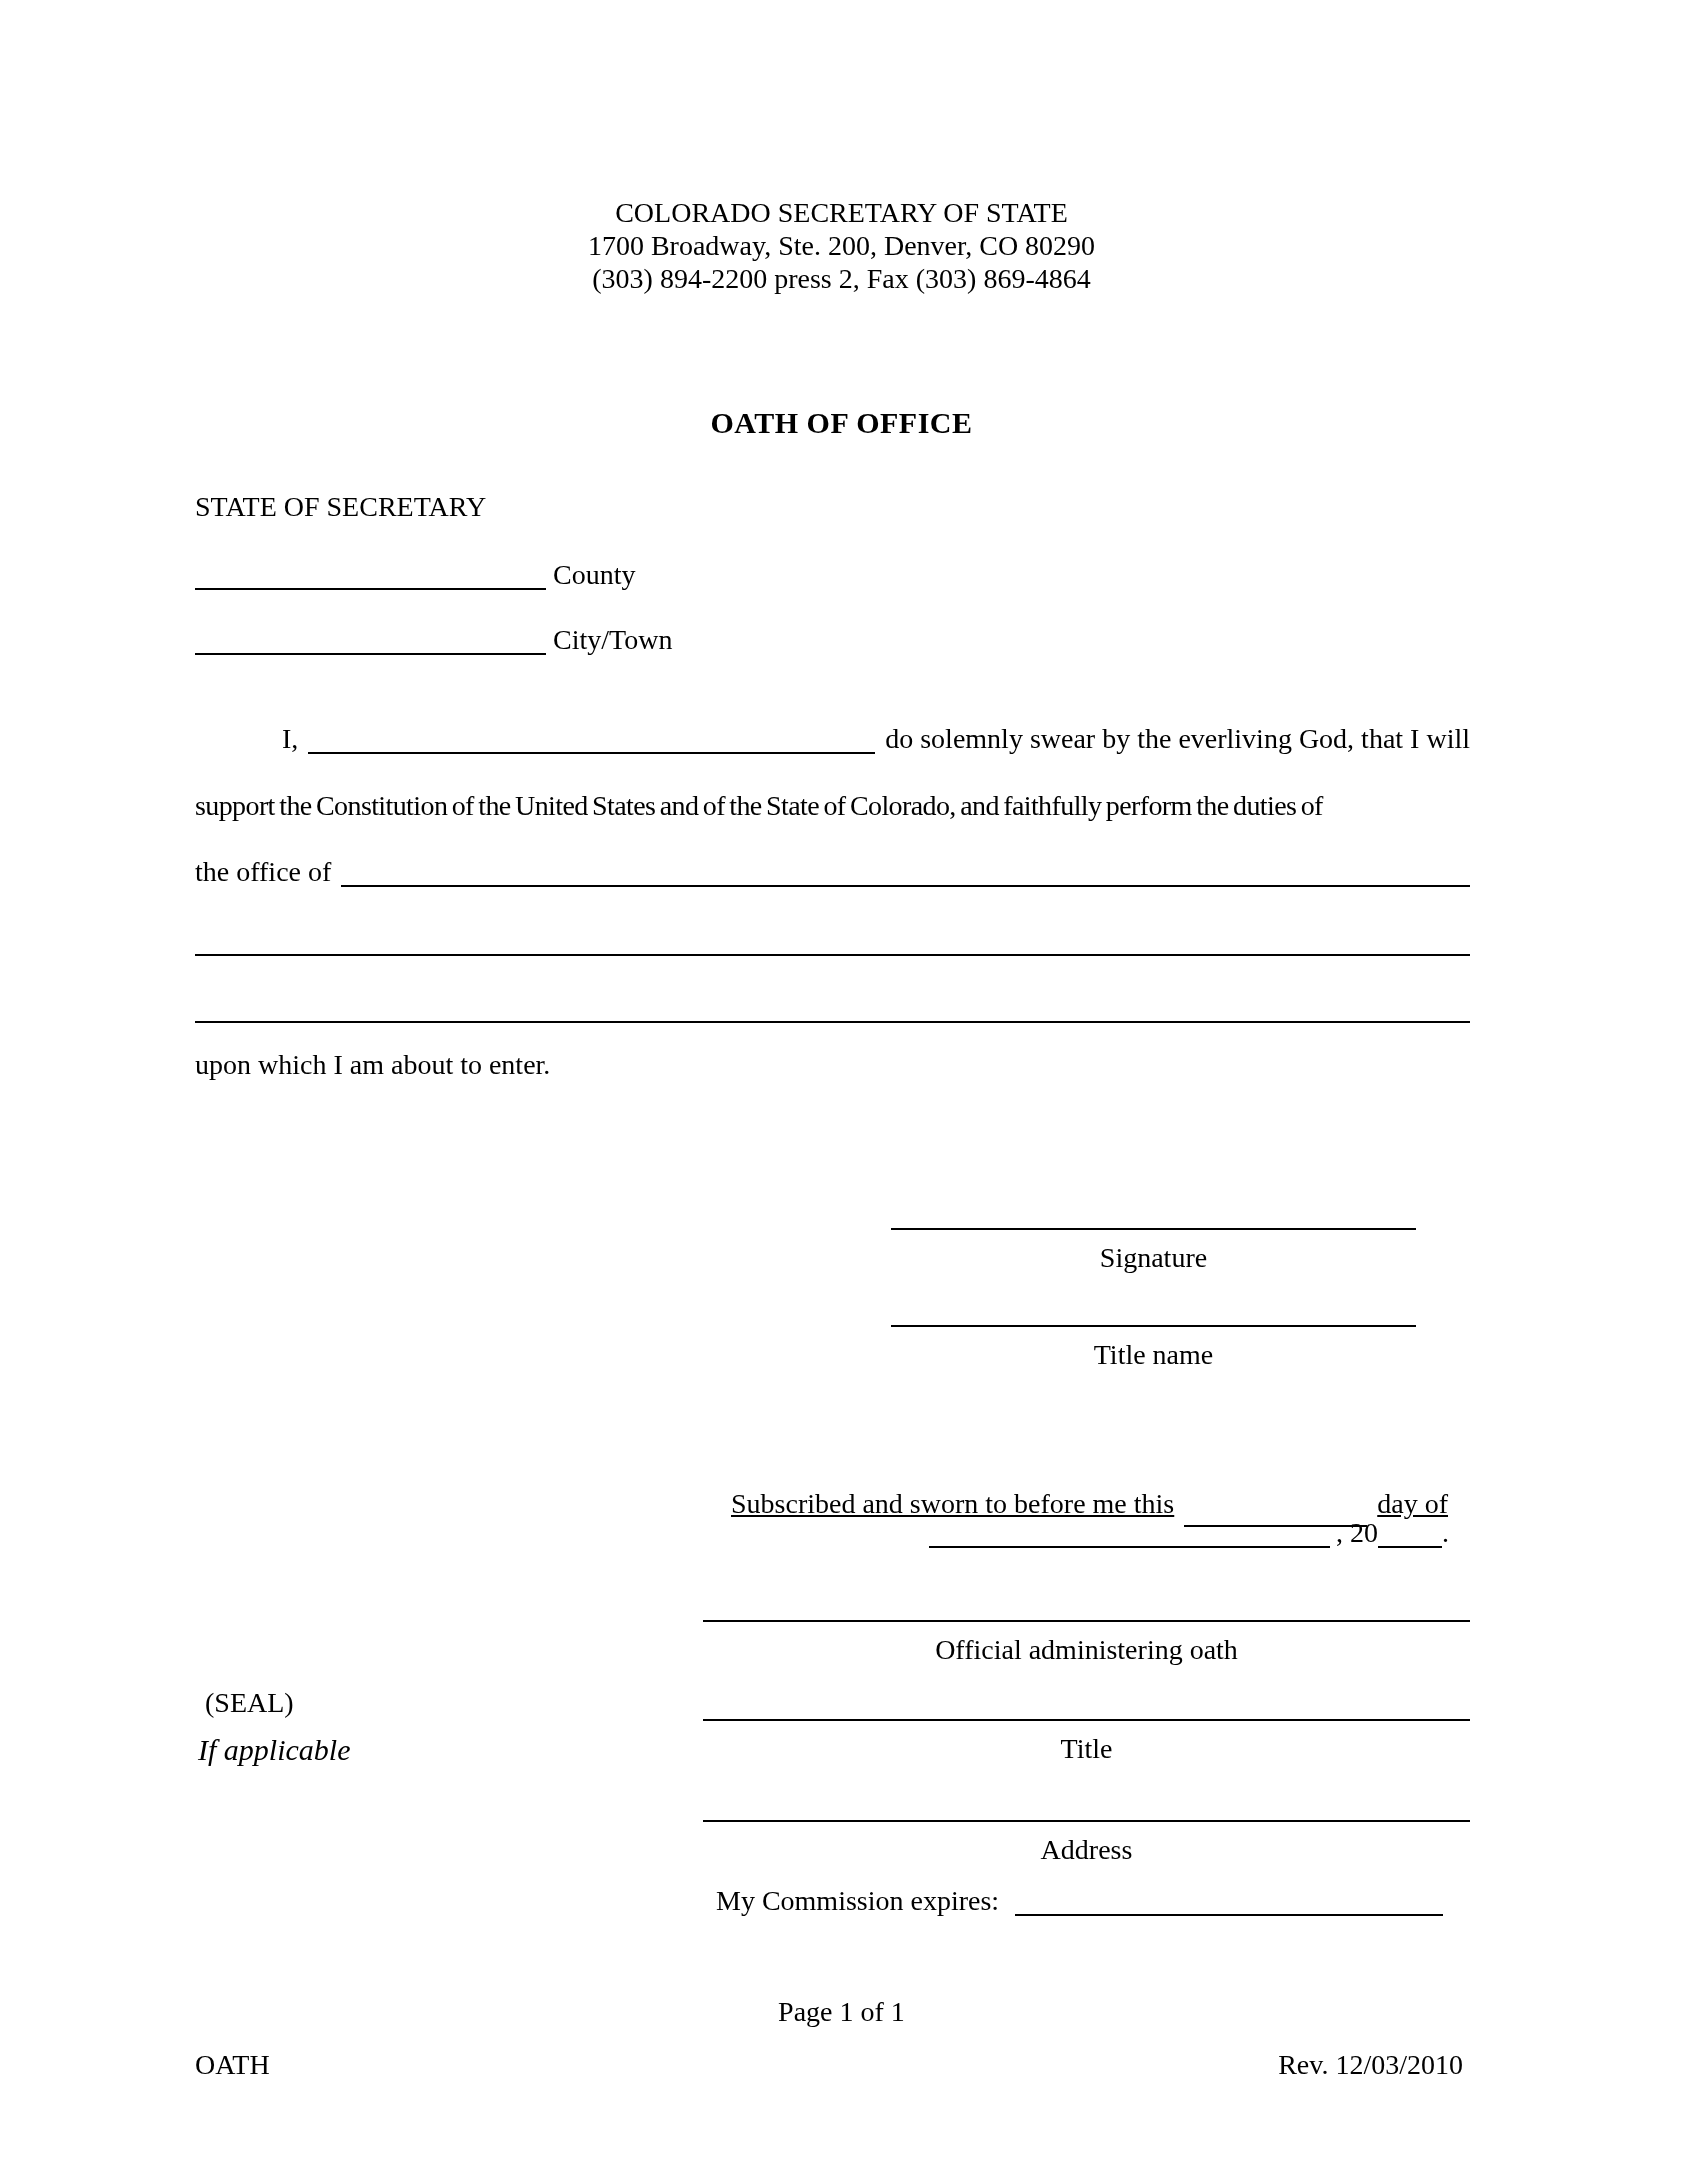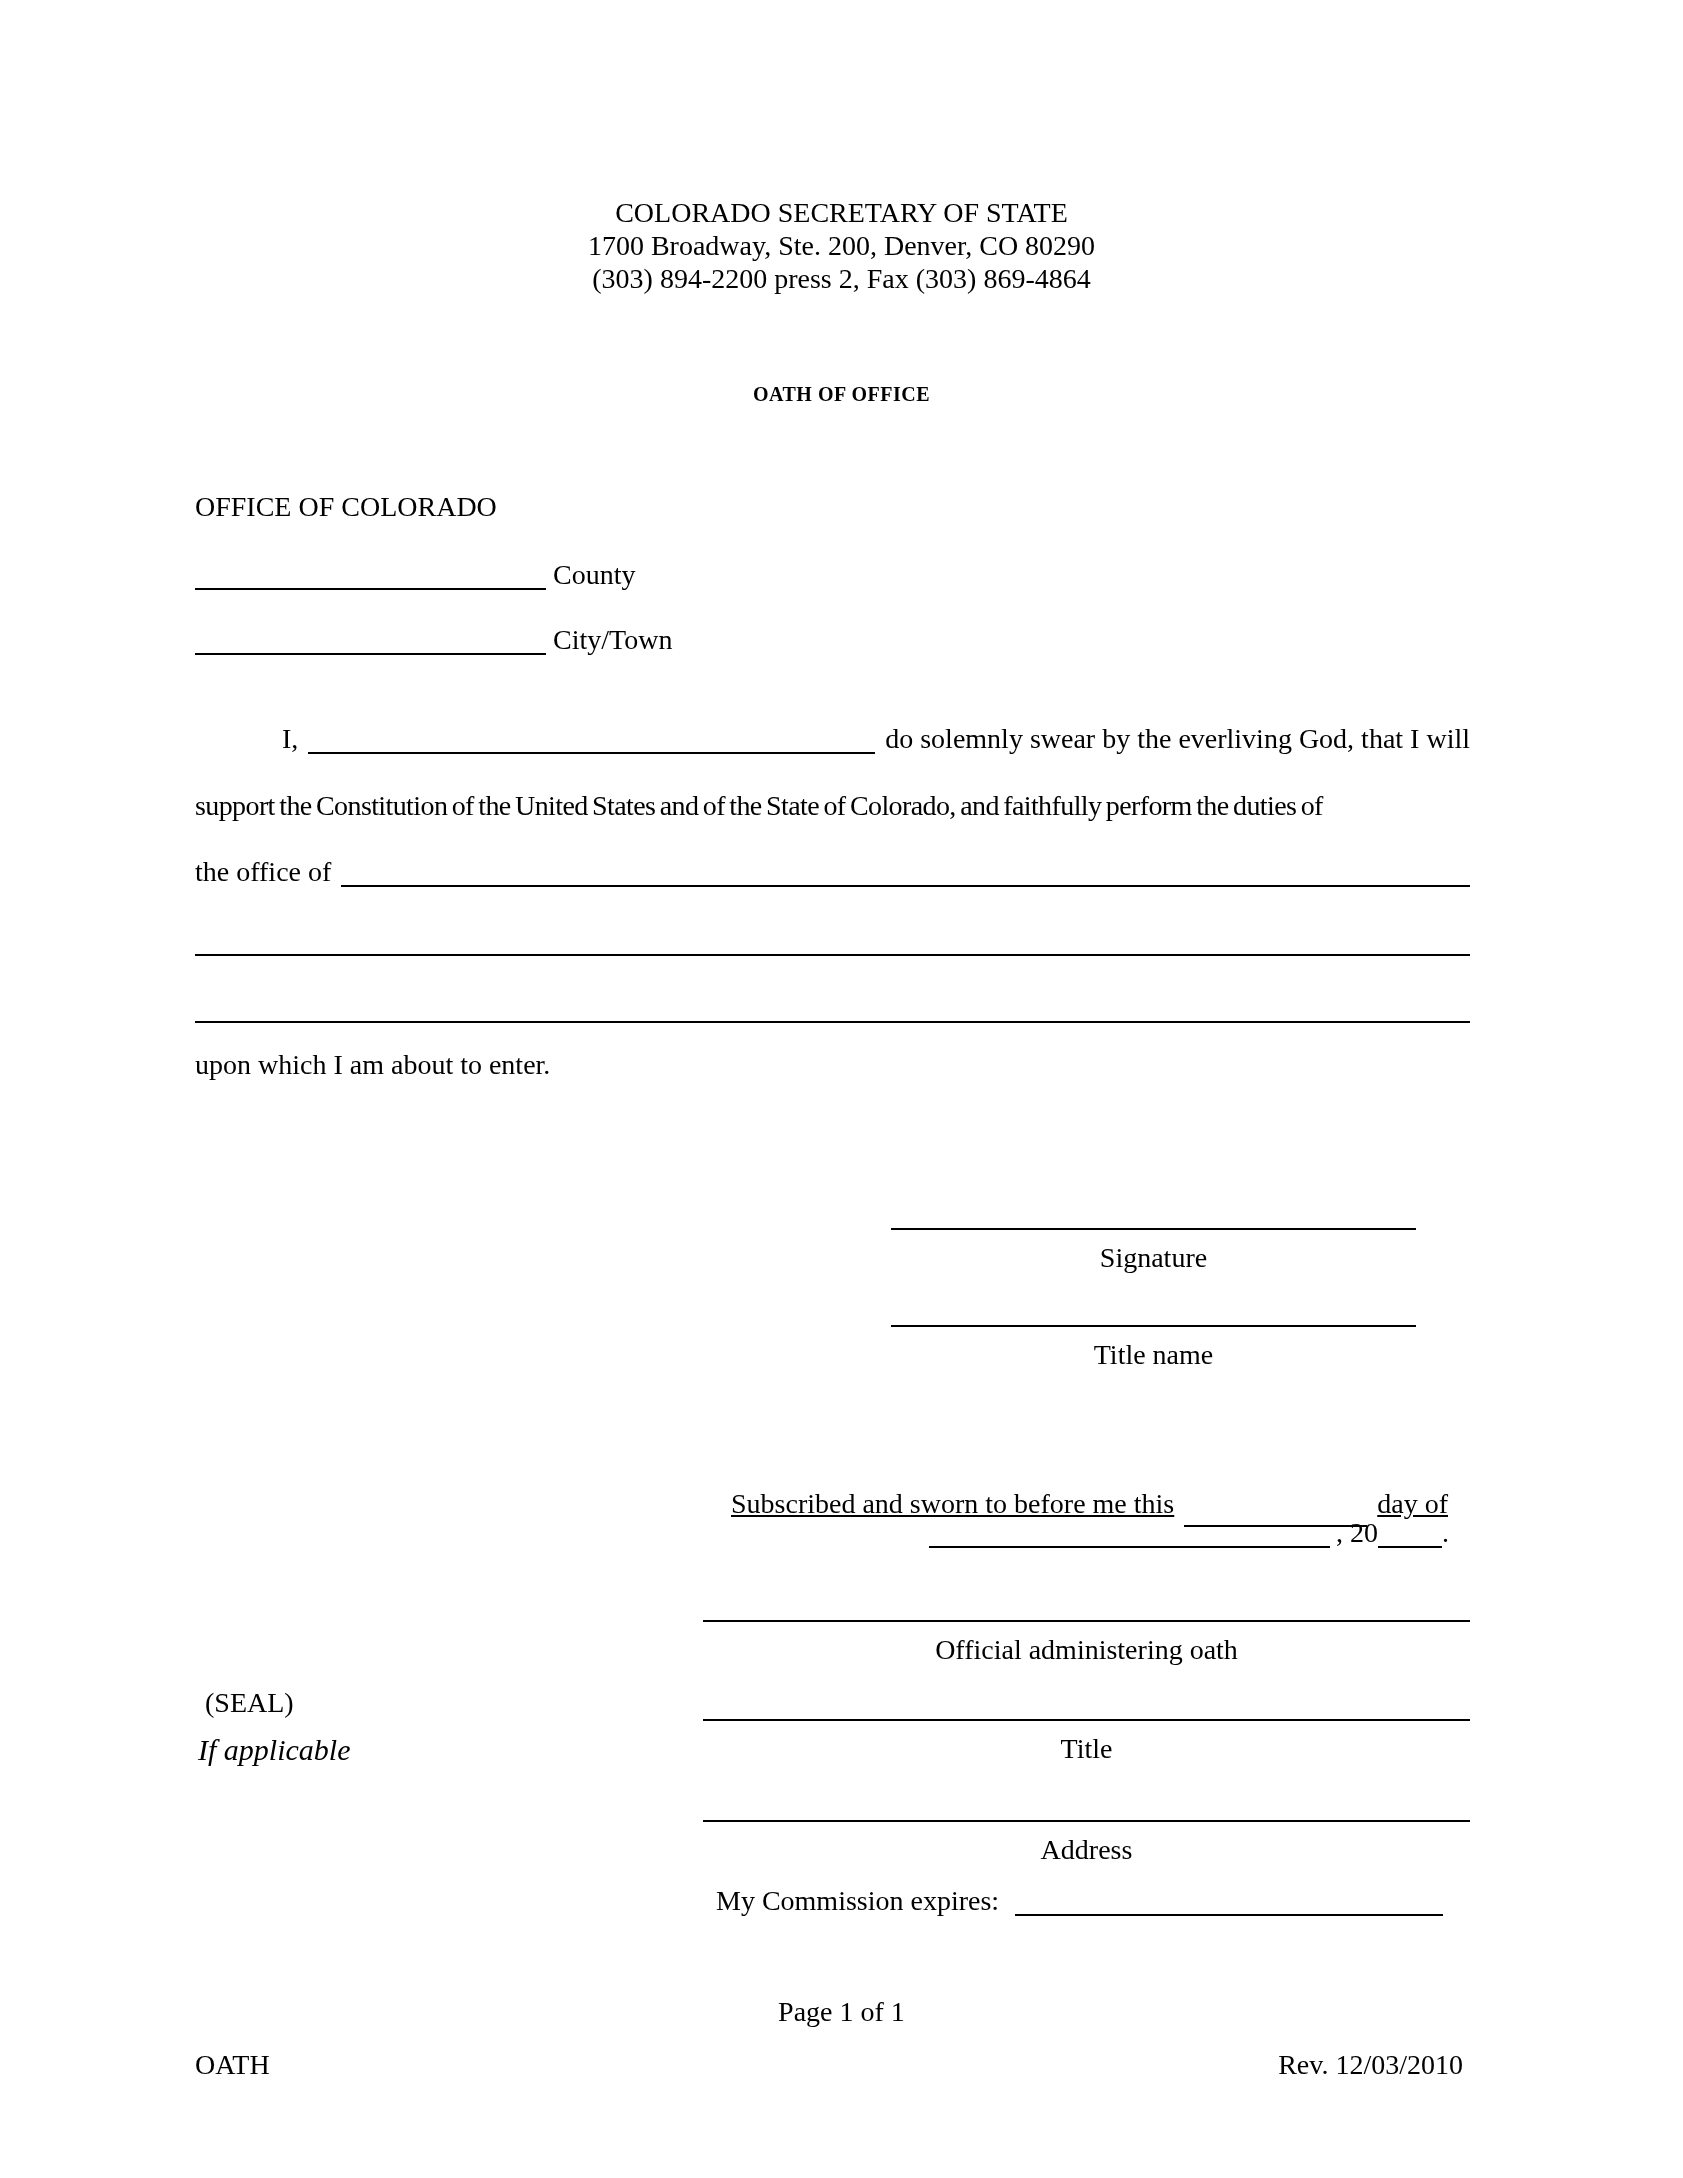--- a/index.html
+++ b/index.html
@@ -12,21 +12,21 @@
     font-family: "Liberation Serif", "DejaVu Serif", serif;
     font-size: 28px;
     line-height: 1.25;
     overflow: hidden;
   }
   .abs { position: absolute; }
   .center-page { left: 0; width: 1683px; text-align: center; }
 
   
   #doc-header { top: 196px; line-height: 33px; }
-  #doc-title  { top: 382px; font-weight: bold; font-size: 20px; letter-spacing: 0.5px; }
+  #doc-title  { top: 404px; font-weight: bold; font-size: 30px; letter-spacing: 0.5px; }
 
   
   #state-line { top: 489px; left: 195px; }
   #county-row { top: 557px; left: 195px; white-space: nowrap; }
   #city-row   { top: 622px; left: 195px; white-space: nowrap; }
 
   
   .blank {
     display: inline-block;
     height: 4px;
@@ -86,21 +86,21 @@
 <div class="page">
 
   <header id="doc-header" class="abs center-page">
     <div>COLORADO SECRETARY OF STATE</div>
     <div>1700 Broadway, Ste. 200, Denver, CO 80290</div>
     <div>(303) 894-2200 press 2, Fax (303) 869-4864</div>
   </header>
 
   <div id="doc-title" class="abs center-page">OATH OF OFFICE</div>
 
-  <div id="state-line" class="abs">OFFICE OF COLORADO</div>
+  <div id="state-line" class="abs">STATE OF SECRETARY</div>
 
   <div id="county-row" class="abs">
     <span class="blank w-county"></span>
     <span>County</span>
   </div>
 
   <div id="city-row" class="abs">
     <span class="blank w-county"></span>
     <span>City/Town</span>
   </div>

